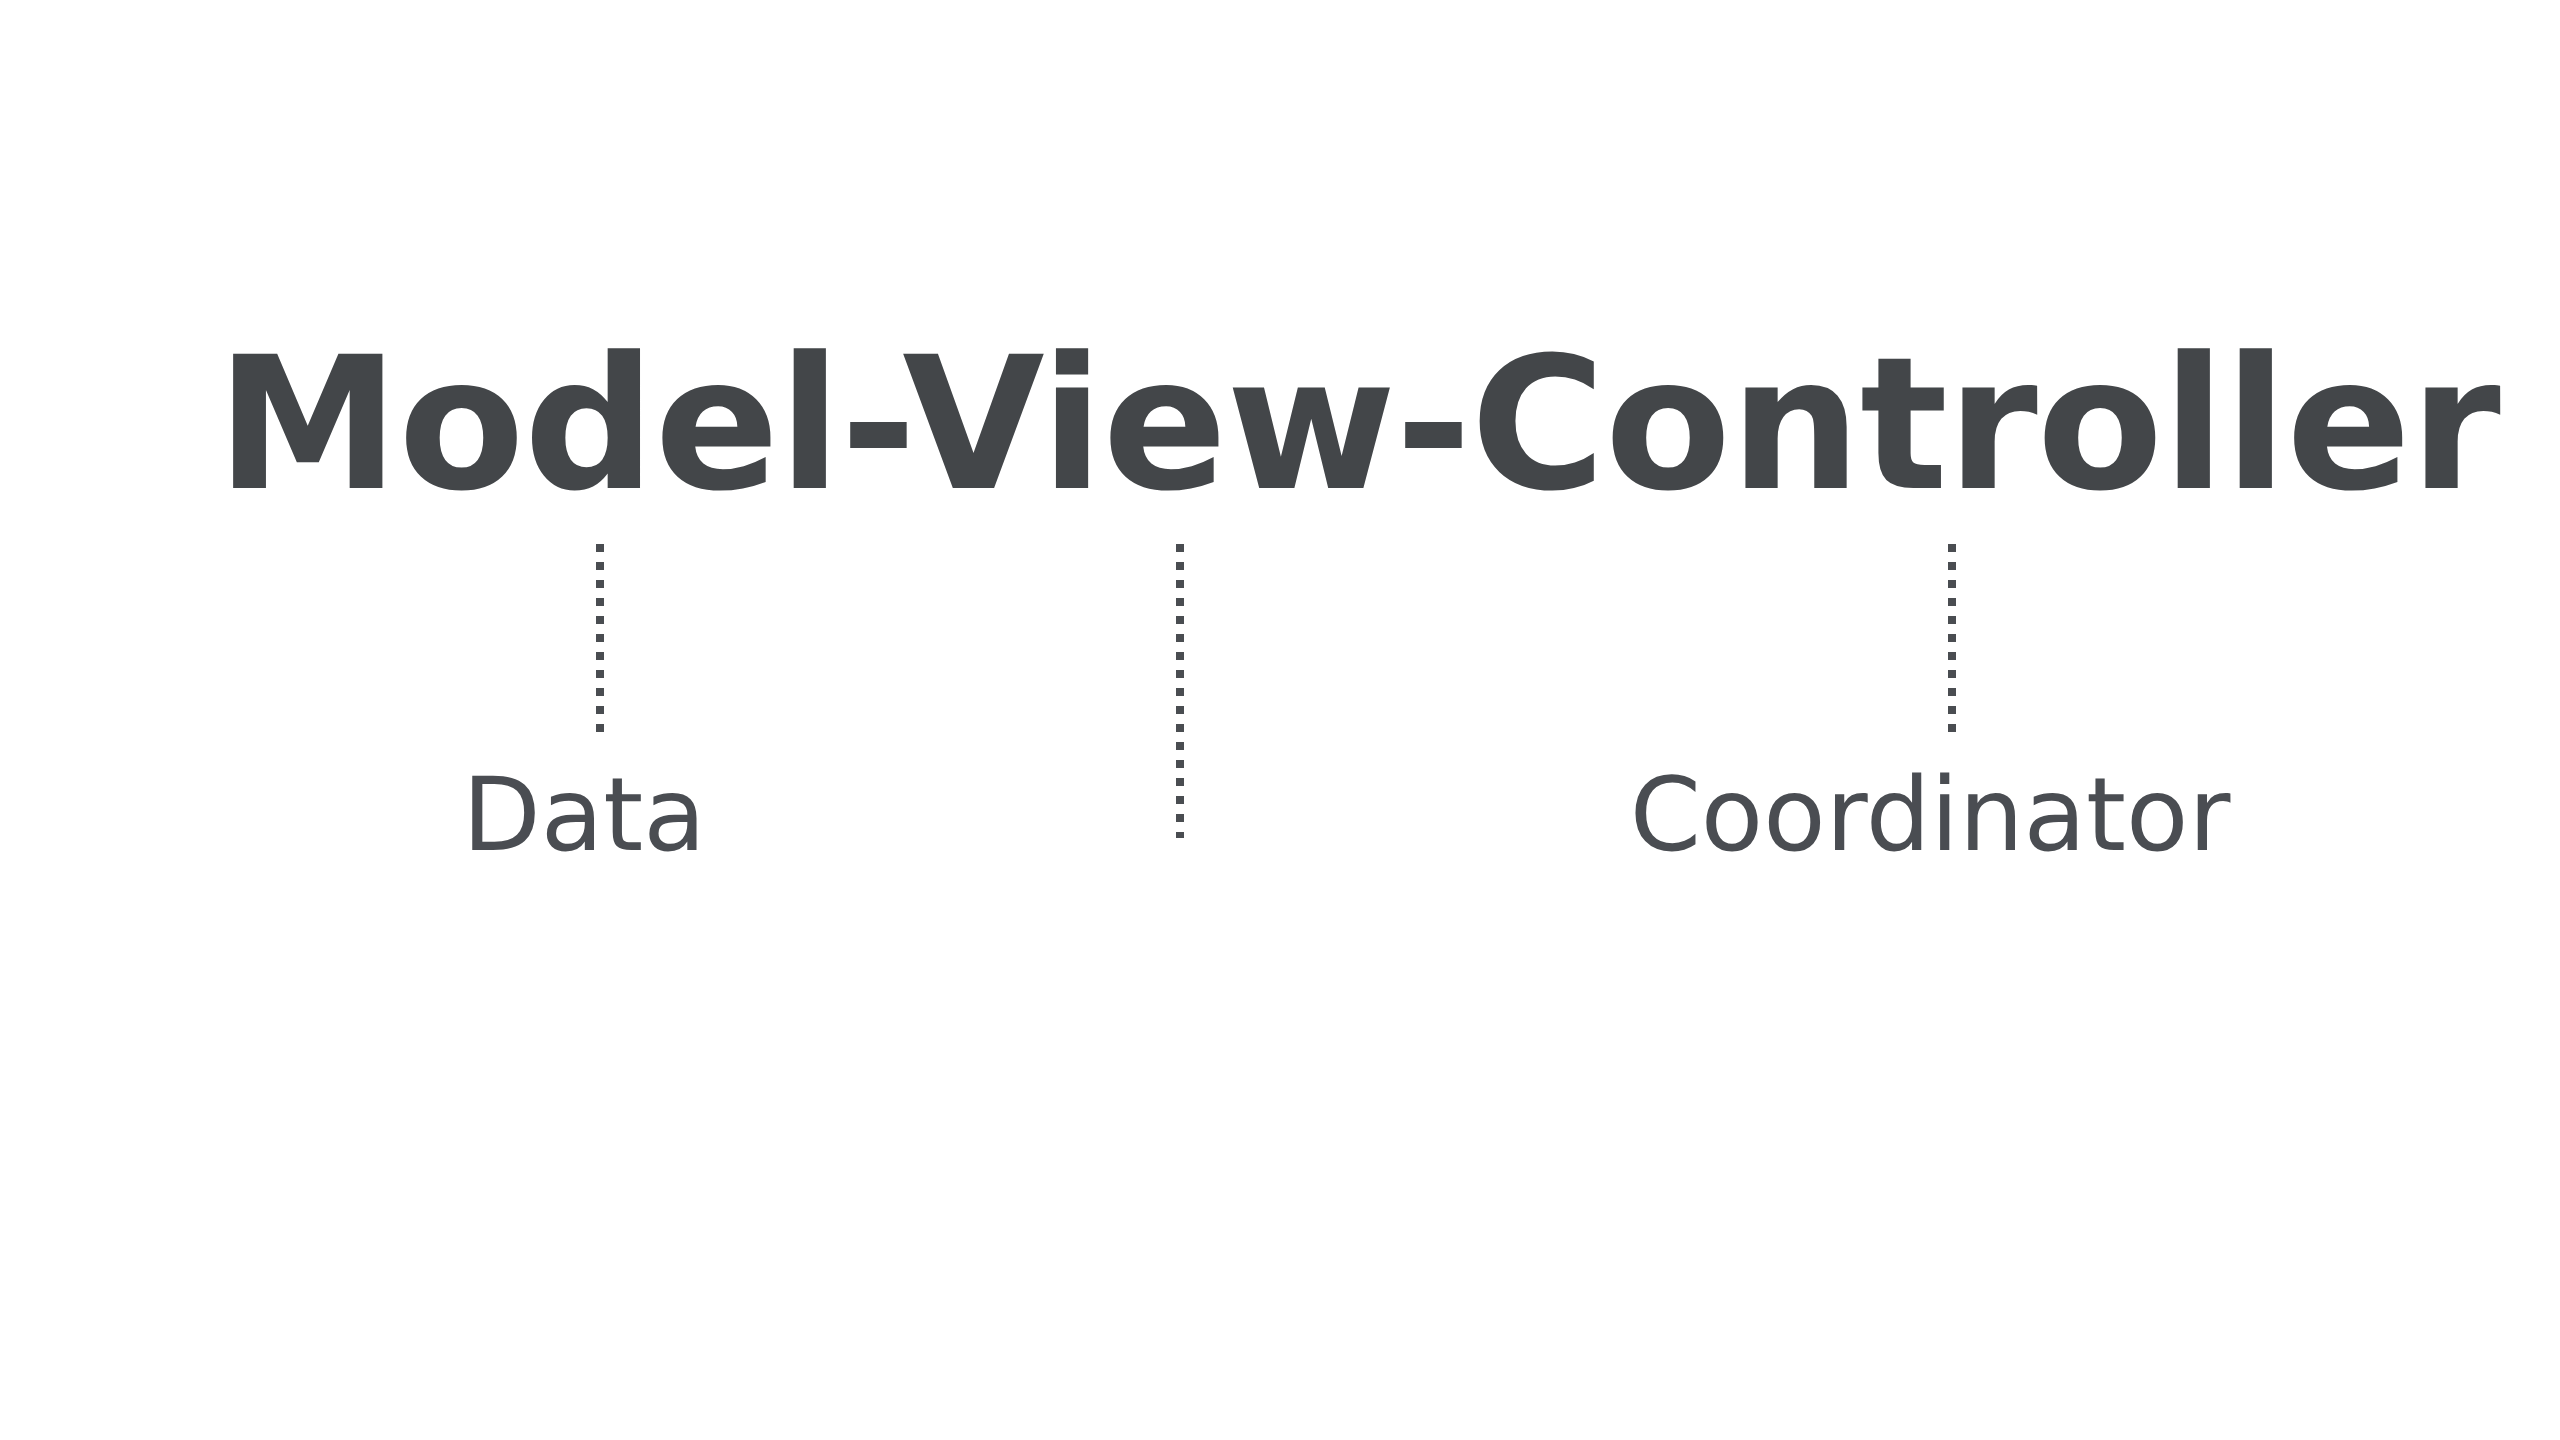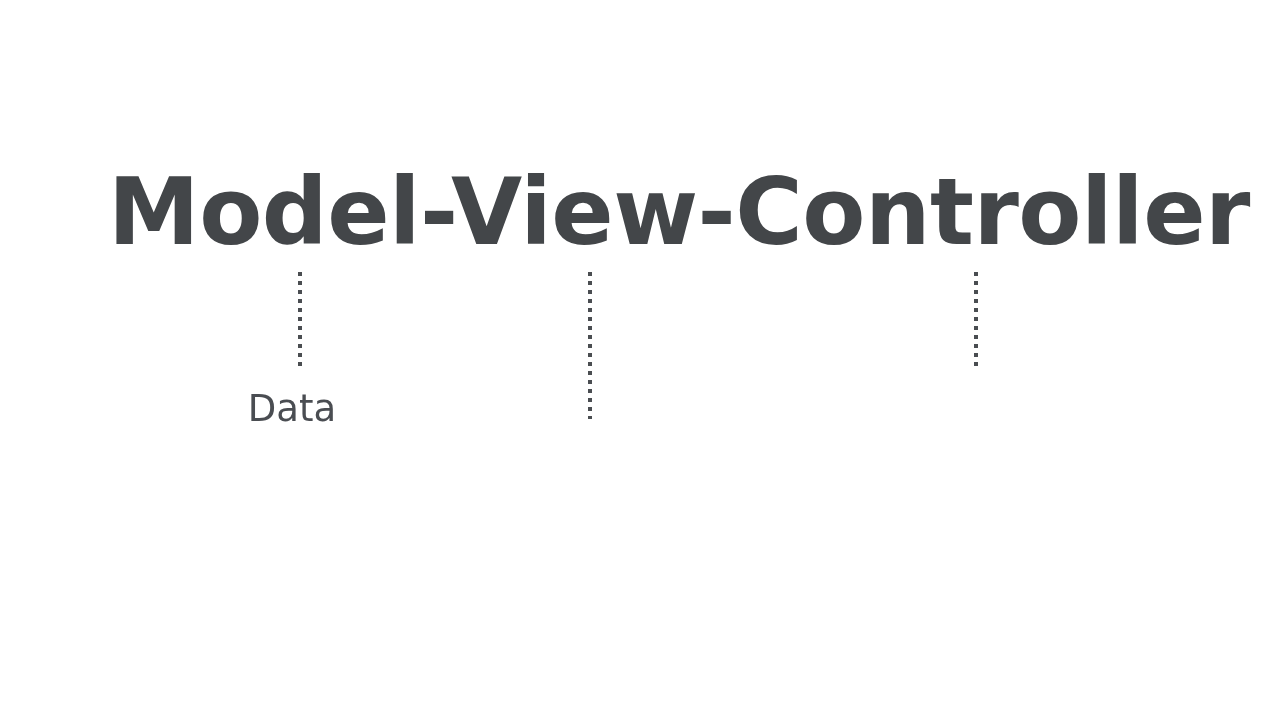--- a/index.html
+++ b/index.html
@@ -67,21 +67,21 @@
     left: 935px;
     top: 272px;
     height: 95px;
   }
 
   
   .leaf-label {
     position: absolute;
     font-family: "DejaVu Sans", "Liberation Sans", sans-serif;
     font-weight: 400;
-    font-size: 37px;
+    font-size: 51px;
     line-height: 52px;
     color: #4a4d52;
     white-space: nowrap;
     transform: translateX(-50%);
     text-align: center;
   }
 
   #label-data {
     left: 253px;
     top: 383px;
@@ -104,14 +104,15 @@
 
   <div class="connector" id="connector-model"></div>
 
   <div class="connector" id="connector-view"></div>
 
   <div class="connector" id="connector-controller"></div>
 
   <div class="leaf-label" id="label-data">Data</div>
 
 
+  <div class="leaf-label" id="label-coordinator">Coordinator</div>
 
 </div>
 
 </body></html>

